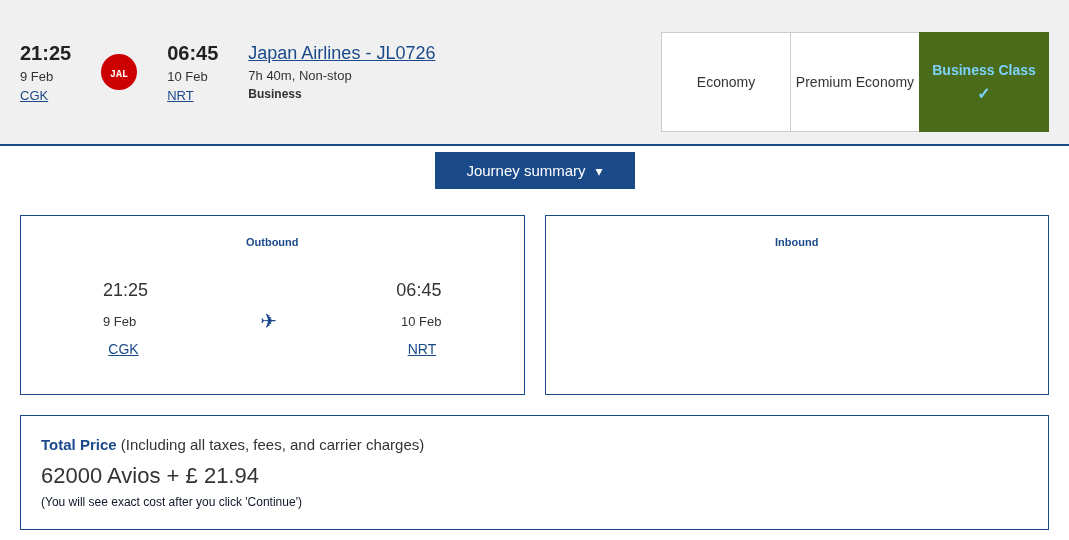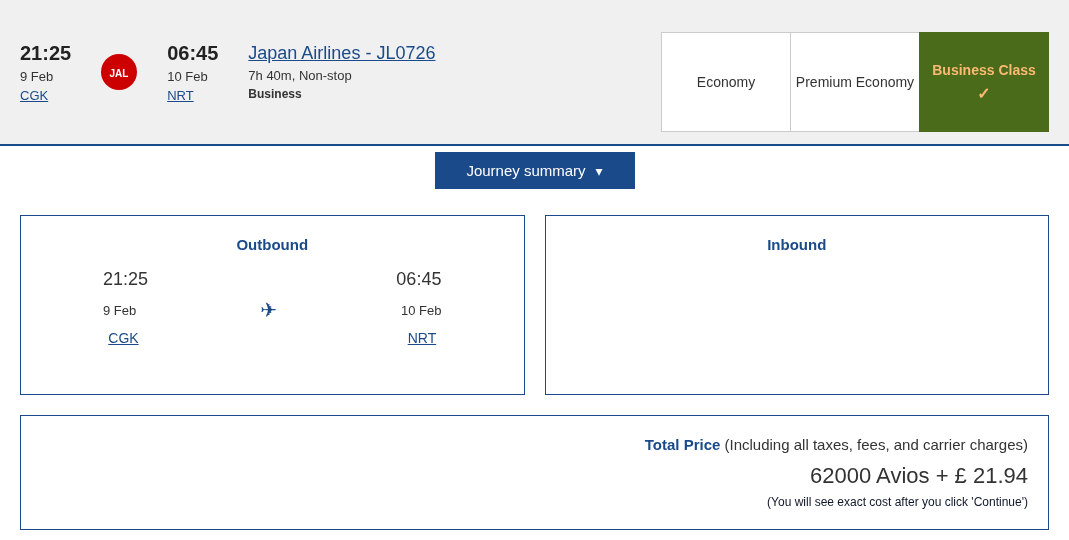--- a/index.html
+++ b/index.html
@@ -48,20 +48,21 @@
       color: #1a4a8a;
       text-decoration: underline;
       cursor: pointer;
       font-size: 13px;
     }
 
     .jal-logo {
       display: flex;
       align-items: center;
       justify-content: center;
+      font-family: Liberation Mono, monospace;
     }
 
     .jal-circle {
       width: 36px;
       height: 36px;
       border-radius: 50%;
       background: #cc0000;
       display: flex;
       align-items: center;
       justify-content: center;
@@ -117,21 +118,21 @@
       gap: 6px;
       margin-left: -1px;
     }
 
     .class-btn:first-child {
       margin-left: 0;
     }
 
     .class-btn.active {
       background: #4a6b1a;
-      color: #fdba74;
+      color: #7dd3fc;
       border-color: #4a6b1a;
       font-weight: bold;
       z-index: 1;
     }
 
     .check-icon {
       font-size: 16px;
     }
 
     
@@ -178,22 +179,22 @@
       flex: 1;
       border: 1px solid #1a4a8a;
       padding: 20px;
       min-height: 180px;
     }
 
     .card-title {
       text-align: center;
       font-weight: bold;
       color: #1a4a8a;
-      font-size: 15px;
-      margin-bottom: 16px;
+      font-size: 11px;
+      margin-bottom: 32px;
     }
 
     .card-flight-times {
       display: flex;
       justify-content: space-around;
       align-items: center;
       margin-bottom: 8px;
     }
 
     .card-time {
@@ -236,21 +237,21 @@
       text-align: center;
       color: #333;
       font-size: 14px;
       padding-top: 30px;
     }
 
     
     .price-card {
       border: 1px solid #1a4a8a;
       padding: 20px;
-      text-align: right;
+      text-align: left;
     }
 
     .price-title {
       font-size: 15px;
       color: #333;
       margin-bottom: 10px;
     }
 
     .price-title strong {
       color: #1a4a8a;

